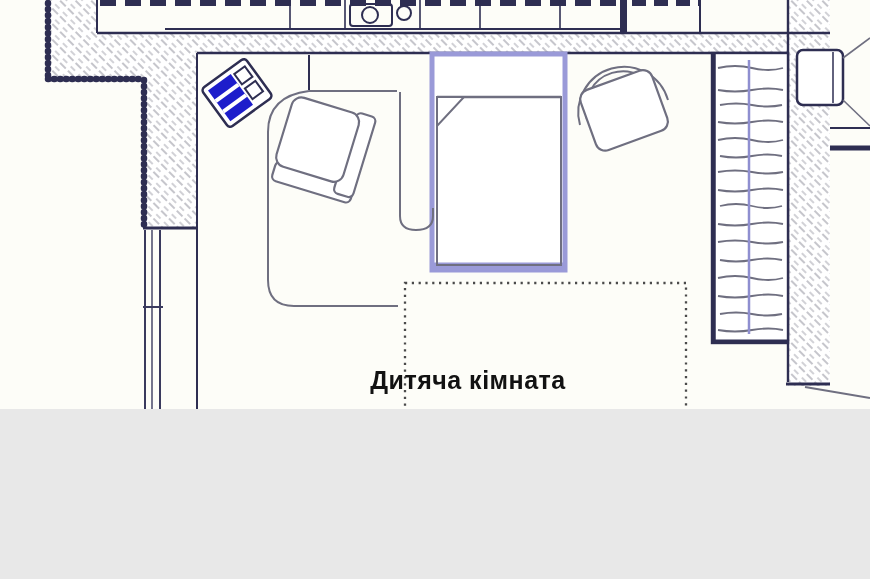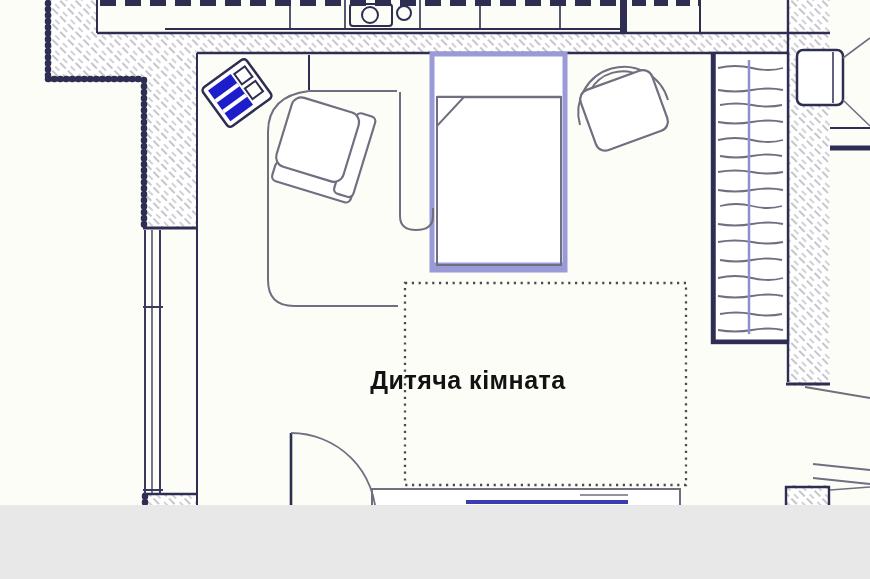--- a/index.html
+++ b/index.html
@@ -1,16 +1,16 @@
 <!DOCTYPE html>
 <html style="--bg: #fdfdf8; --wall: #2e2e52; --furn: #6f6f80; --hatch: #8d8d99; --bed: #9a9ad8; --blue: #1d1dcb; --fixture: #3b3bb4; --rail: #8f8fd0; --dot: #4a4a4a; --text: #121212;"><head>
 <meta charset="utf-8">
 <style>
   html,body{margin:0;padding:0;background:#e8e8e8;}
-  .stage{position:relative;width:870px;height:505px;margin:0 auto;background:var(--bg,#fdfdf8);
+  .stage{position:relative;width:870px;height:409px;margin:0 auto;background:var(--bg,#fdfdf8);
          font-family:"Liberation Sans",sans-serif;overflow:hidden;}
   svg{position:absolute;left:0;top:0;}
   .hatchA{fill:url(#hatch);}
   .wl{stroke:var(--wall,#2e2e52);fill:none;}
   .wlf{stroke:var(--wall,#2e2e52);fill:#ffffff;}
   .wsolid{fill:var(--wall,#2e2e52);}
   .fl{stroke:var(--furn,#6f6f80);fill:none;}
   .flw{stroke:var(--furn,#6f6f80);fill:#ffffff;}
   .bead{stroke:var(--wall,#2e2e52);fill:none;stroke-width:6.5;stroke-dasharray:.6 5.4;stroke-linecap:round;}
   .bedl{stroke:var(--bed,#9a9ad8);fill:none;}

